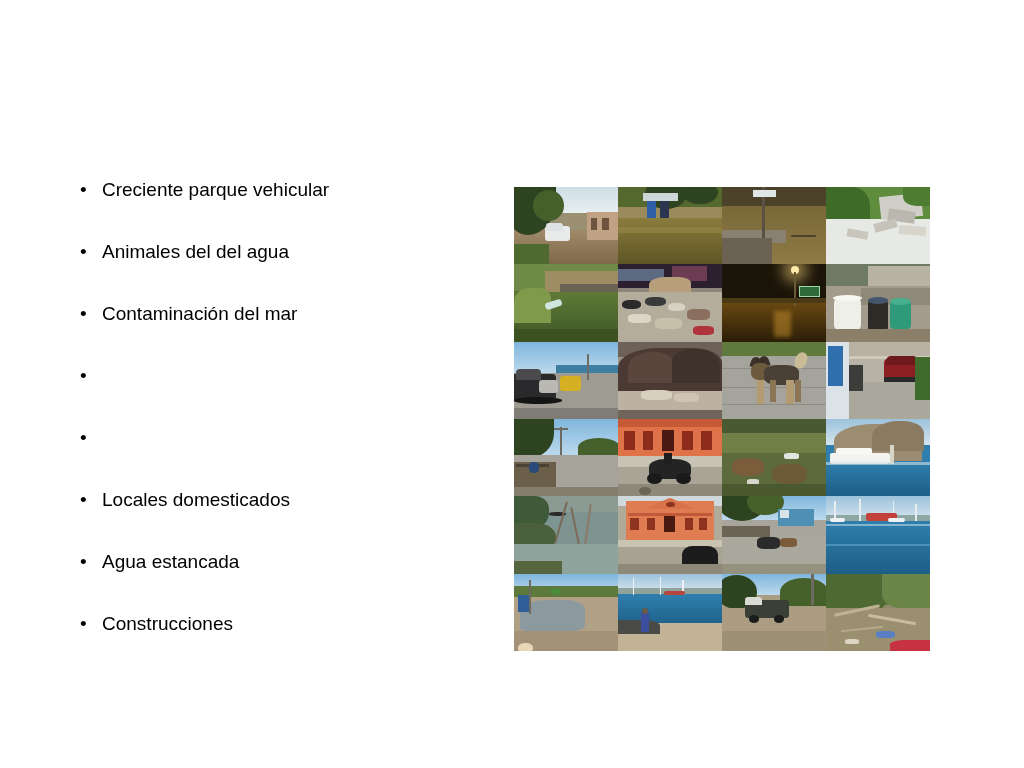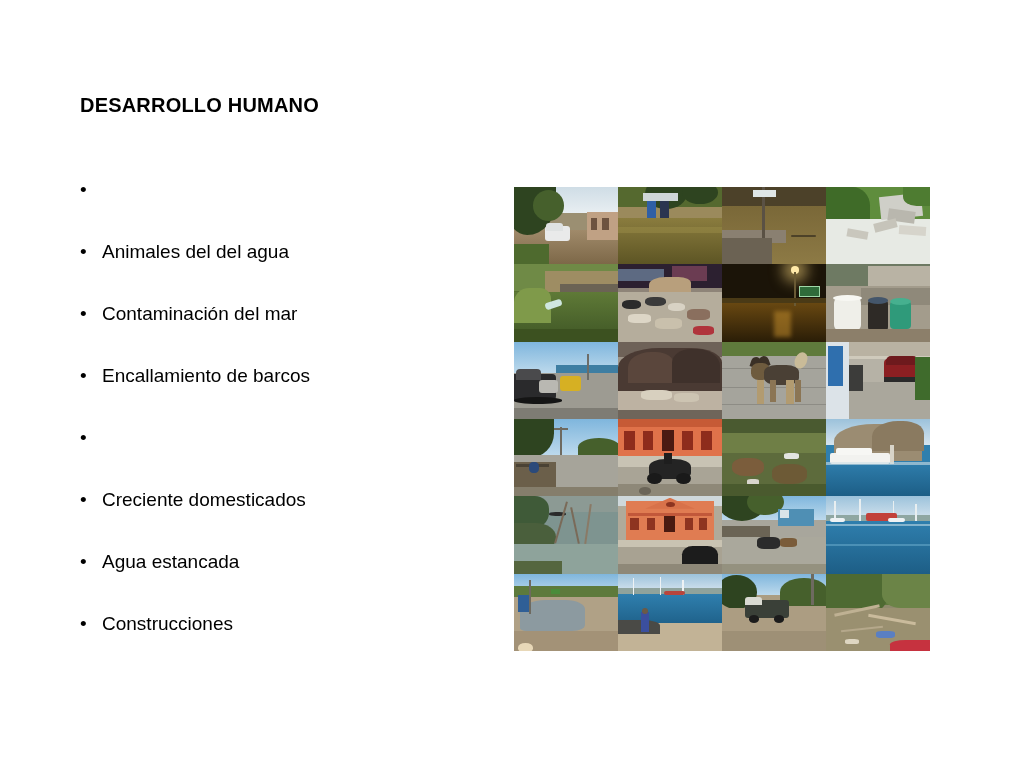--- a/index.html
+++ b/index.html
@@ -91,44 +91,43 @@
   .sea        { background: linear-gradient(#2f7fae, #1d5e86); }
   .water-mud  { background: linear-gradient(#8a7c3e, #5d5524); }
   .tree-dark  { background: #2e4420; }
   .tree-mid   { background: #46602c; }
 </style>
 </head>
 <body>
 
 <div class="slide">
 
-  <h1 class="slide-title">DESARROLLO HUMANO</h1>
 
   <ul class="bullet-list">
     <li class="bullet-item">
       <span class="bullet-dot">•</span>
+      <span>Creciente parque vehicular</span>
     </li>
     <li class="bullet-item">
       <span class="bullet-dot">•</span>
       <span>Animales del del agua</span>
     </li>
     <li class="bullet-item">
       <span class="bullet-dot">•</span>
       <span>Contaminación del mar</span>
     </li>
     <li class="bullet-item">
       <span class="bullet-dot">•</span>
-      <span>Encallamiento de barcos</span>
-    </li>
-    <li class="bullet-item">
-      <span class="bullet-dot">•</span>
-    </li>
-    <li class="bullet-item">
-      <span class="bullet-dot">•</span>
-      <span>Creciente domesticados</span>
+    </li>
+    <li class="bullet-item">
+      <span class="bullet-dot">•</span>
+    </li>
+    <li class="bullet-item">
+      <span class="bullet-dot">•</span>
+      <span>Locales domesticados</span>
     </li>
     <li class="bullet-item">
       <span class="bullet-dot">•</span>
       <span>Agua estancada</span>
     </li>
     <li class="bullet-item">
       <span class="bullet-dot">•</span>
       <span>Construcciones</span>
     </li>
   </ul>

